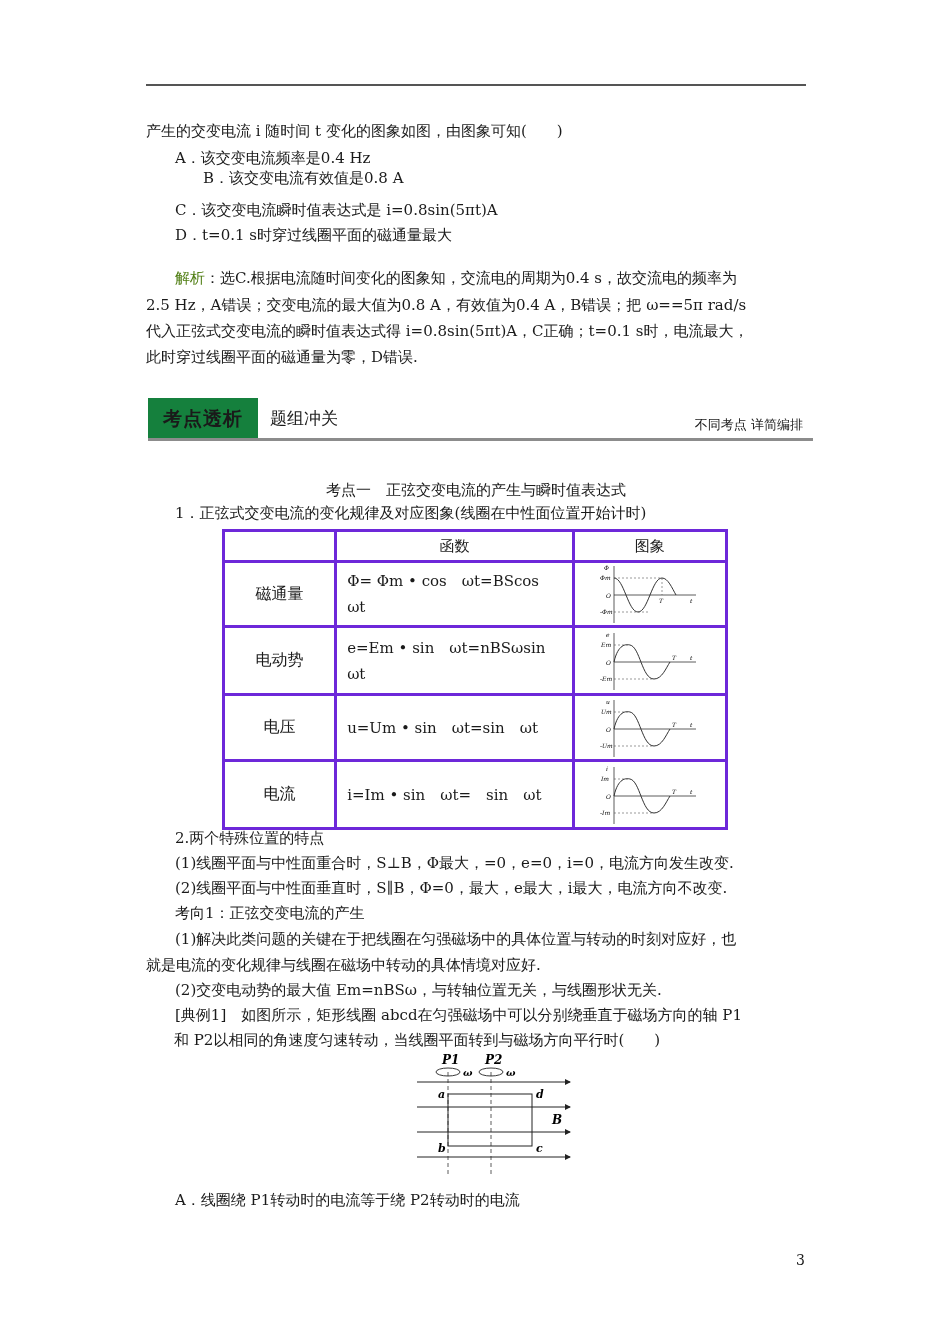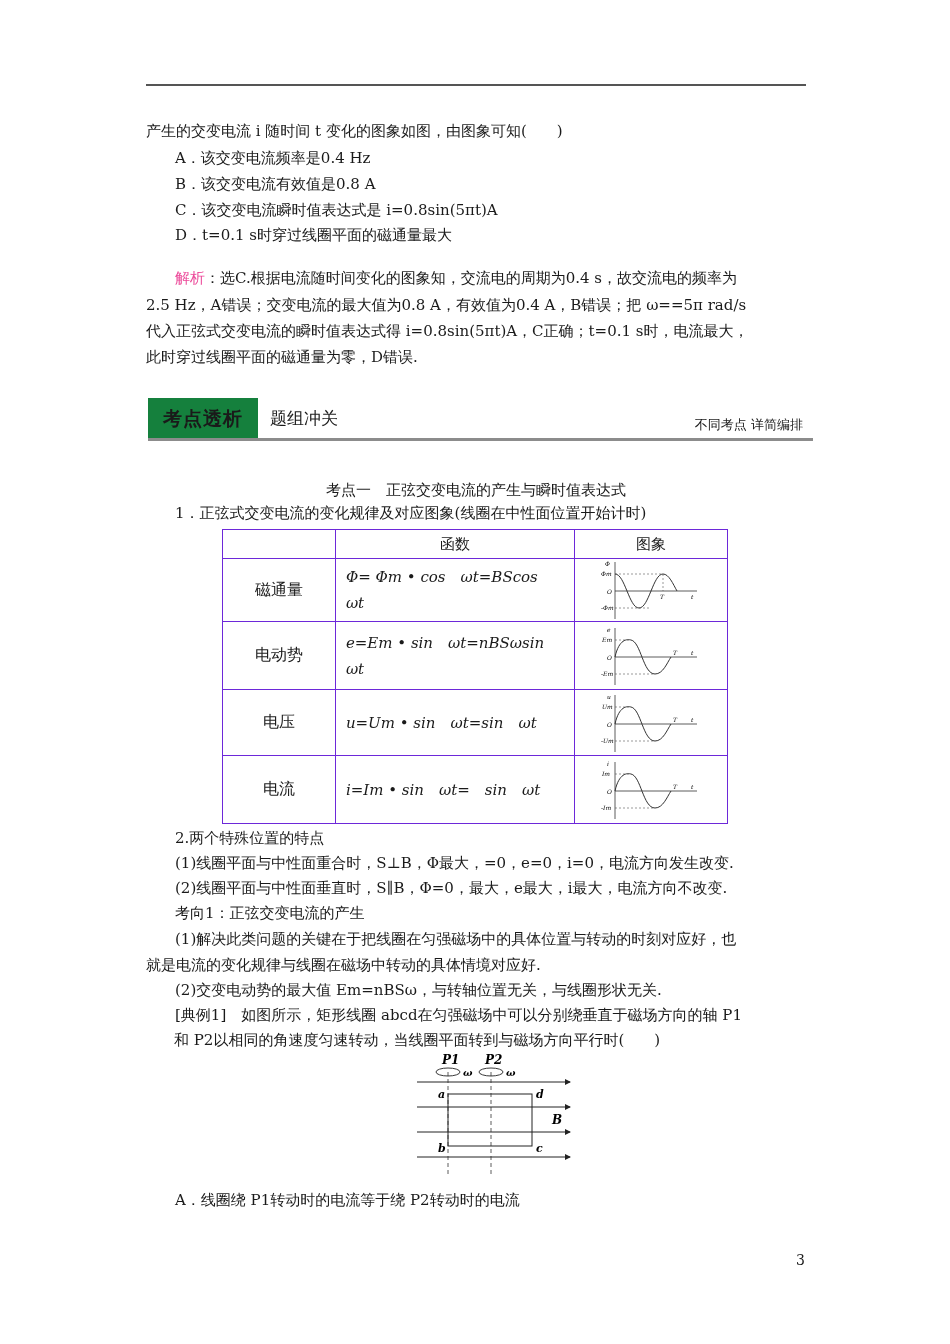--- a/index.html
+++ b/index.html
@@ -2,48 +2,48 @@
 <html><head>
 <meta charset="utf-8">
 <style>
   html, body { margin:0; padding:0; background:#ffffff; }
   body { width:950px; height:1344px; position:relative; overflow:hidden;
          font-family:"DejaVu Serif","Liberation Serif",serif; color:#1a1a1a; font-size:15px; }
   .abs { position:absolute; }
   .topline { left:146px; top:84px; width:660px; height:2px; background:#555; }
   .line { position:absolute; left:146px; white-space:nowrap; line-height:20px; }
   .ind1 { left:175px; }
-  i, .it { font-style:italic; }
-  .blue { color:#ec4899; }
+  i, .it { }
+  .blue { color:#4d7c0f; }
   .banner { left:148px; top:398px; width:665px; height:44px; }
   .banner .dark { position:absolute; left:0; top:0; width:110px; height:40px; background:#15803d;
                   font-family:"DejaVu Sans",sans-serif; font-weight:bold; font-size:19px;
                   line-height:40px; text-align:center; letter-spacing:1px; }
   .banner .light { position:absolute; left:122px; top:0; height:40px; line-height:40px;
                    font-family:"DejaVu Sans",sans-serif; font-size:17px; }
   .banner .right { position:absolute; right:10px; top:18px; font-family:"DejaVu Sans",sans-serif;
                    font-size:13px; }
   .banner .bar { position:absolute; left:0; top:40px; width:665px; height:3px; background:#8c8c8c; }
   table.tbl { position:absolute; left:222px; top:529px; border-collapse:collapse; width:506px; }
-  .tbl td { border:1px solid #6d28d9; padding:0; vertical-align:middle; }
+  .tbl td { border:3px solid #6d28d9; padding:0; vertical-align:middle; }
   .tbl td.c1 { width:116px; text-align:center; font-size:16px; }
   .tbl td.c2 { width:234px; padding-left:10px; font-size:15px; line-height:26px; }
   .tbl td.c3 { width:154px; text-align:center; }
   .tbl .hdr td { height:28px; text-align:center; font-size:15px; }
   .graph { display:block; margin:0 auto; }
   .pagenum { left:796px; top:1252px; font-size:14px; }
 </style>
 </head>
 <body>
 
 <div class="abs topline"></div>
 
 <div class="line" style="top:121px;">产生的交变电流 i 随时间 t 变化的图象如图，由图象可知(　　)</div>
 <div class="line ind1" style="top:148px;"><span>A．</span><span>该交变电流频率是0.4 Hz</span></div>
-<div class="line ind1" style="top:174px;"><span>B．</span><span>该交变电流有效值是0.8 A</span></div>
+<div class="line ind1" style="top:168px;margin-left:28px;"><span>B．</span><span>该交变电流有效值是0.8 A</span></div>
 <div class="line ind1" style="top:200px;"><span>C．</span><span>该交变电流瞬时值表达式是 i=0.8sin(5πt)A</span></div>
 <div class="line ind1" style="top:225px;"><span>D．</span><span>t=0.1 s时穿过线圈平面的磁通量最大</span></div>
 
 <div class="line ind1" style="top:268px;"><span class="blue">解析</span><span>：选C.根据电流随时间变化的图象知，交流电的周期为0.4 s，故交流电的频率为</span></div>
 <div class="line" style="top:295px;">2.5 Hz，A错误；交变电流的最大值为0.8 A，有效值为0.4 A，B错误；把 ω==5π rad/s</div>
 <div class="line" style="top:321px;">代入正弦式交变电流的瞬时值表达式得 i=0.8sin(5πt)A，C正确；t=0.1 s时，电流最大，</div>
 <div class="line" style="top:347px;">此时穿过线圈平面的磁通量为零，D错误.</div>
 
 <div class="abs banner">
   <div class="dark">考点透析</div>

